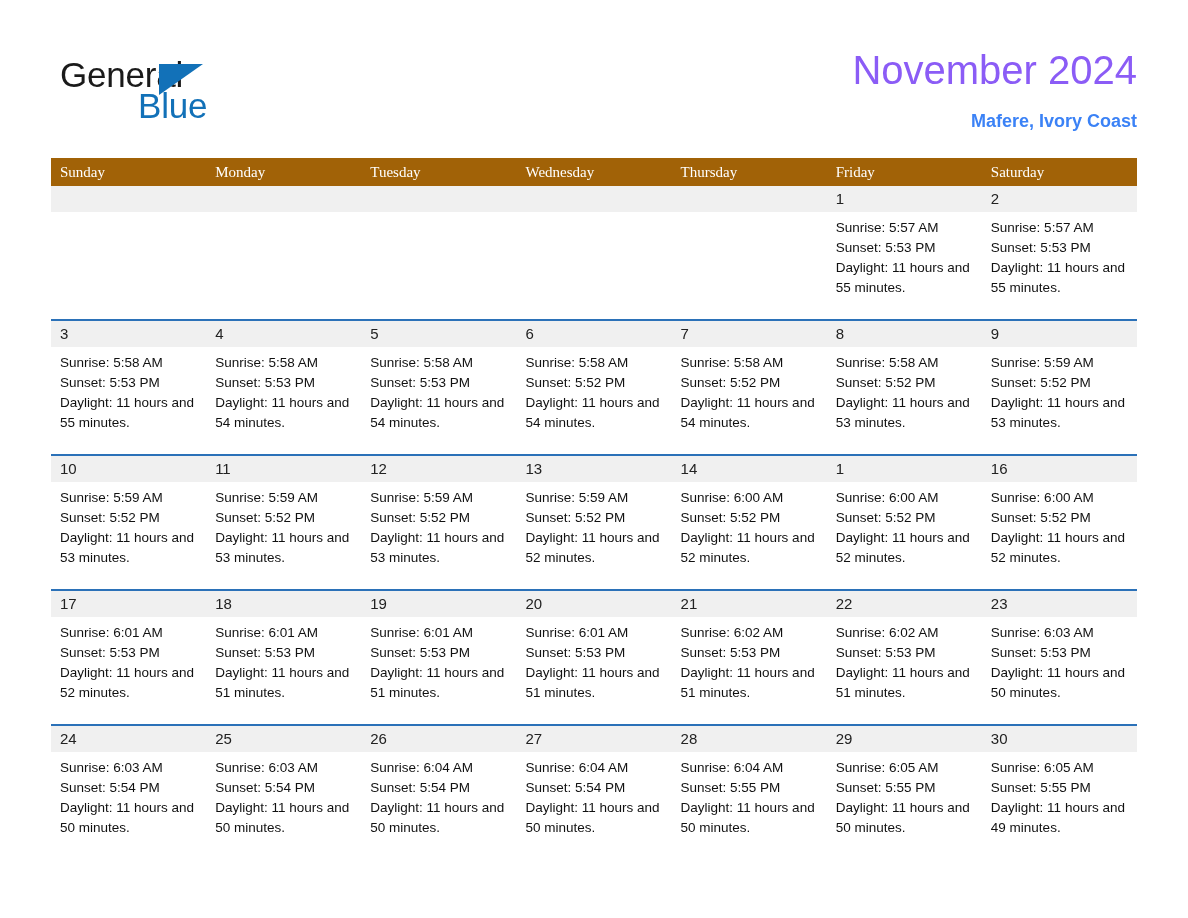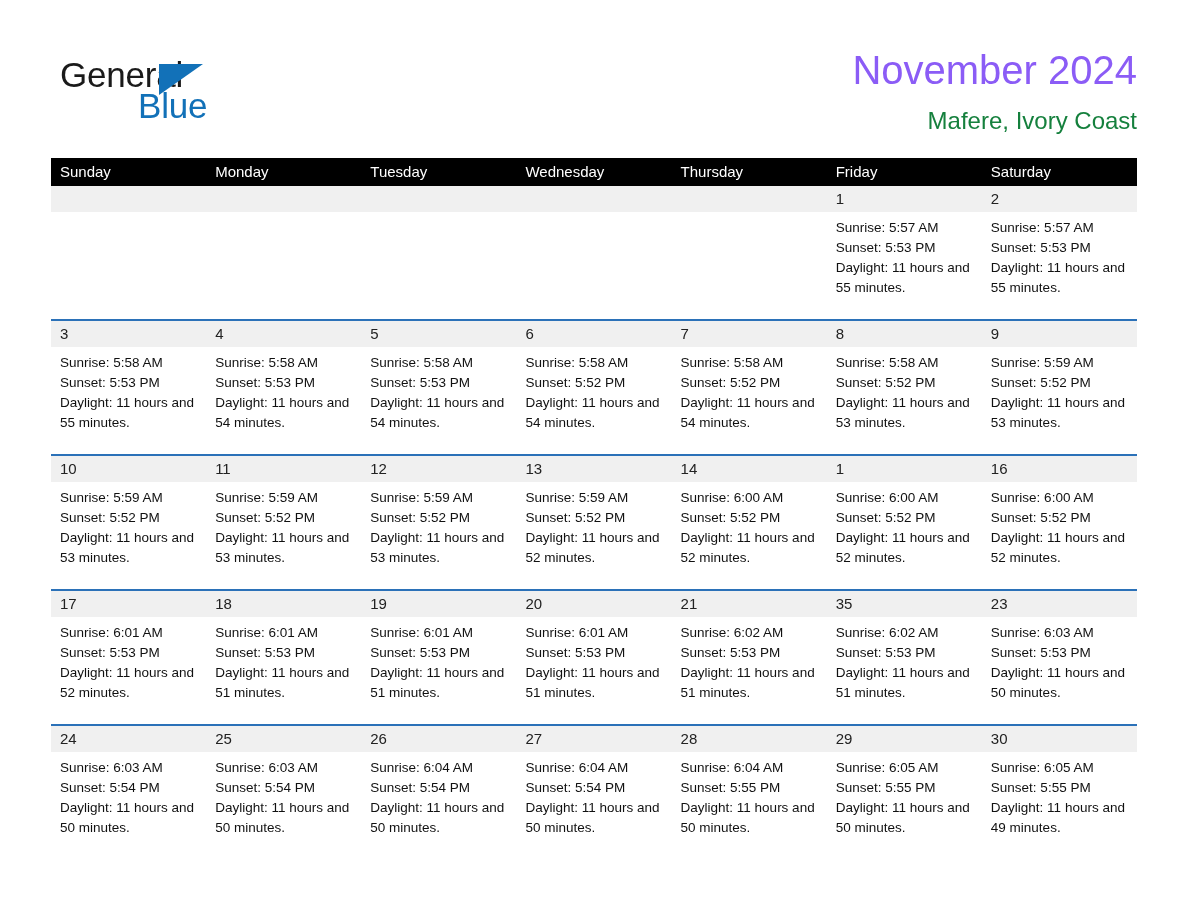--- a/index.html
+++ b/index.html
@@ -74,39 +74,40 @@
   }
   .cal-title {
     font-size: 40px;
     line-height: 52px;
     font-weight: normal;
     color: #8b5cf6;
     margin: 0;
     white-space: nowrap;
   }
   .cal-subtitle {
-    font-size: 24px;
+    font-size: 18px;
     line-height: 34px;
-    font-weight: normal;
-    color: #15803d;
+    font-weight: bold;
+    color: #3b82f6;
     margin: 8px 0 0 0;
     white-space: nowrap;
   }
 
   
   .calendar {
     position: absolute;
     left: 51px;
     top: 158px;
     width: 1086px;
   }
   .weekday-row {
     display: flex;
     width: 100%;
-    background: #000000;
+    background: #a16207;
+    font-family: Liberation Serif, serif;
   }
   .weekday-cell {
     flex: 1 1 0;
     min-width: 0;
     height: 28px;
     line-height: 28px;
     padding-left: 9px;
     color: #ffffff;
     font-size: 15px;
     white-space: nowrap;
@@ -367,21 +368,21 @@
           </div>
           <div class="day-cell">
             <div class="day-band"><span class="day-num">21</span></div>
             <div class="day-body">
               <div>Sunrise: 6:02 AM</div>
               <div>Sunset: 5:53 PM</div>
               <div class="wrap2">Daylight: 11 hours and 51 minutes.</div>
             </div>
           </div>
           <div class="day-cell">
-            <div class="day-band"><span class="day-num">35</span></div>
+            <div class="day-band"><span class="day-num">22</span></div>
             <div class="day-body">
               <div>Sunrise: 6:02 AM</div>
               <div>Sunset: 5:53 PM</div>
               <div class="wrap2">Daylight: 11 hours and 51 minutes.</div>
             </div>
           </div>
           <div class="day-cell">
             <div class="day-band"><span class="day-num">23</span></div>
             <div class="day-body">
               <div>Sunrise: 6:03 AM</div>

